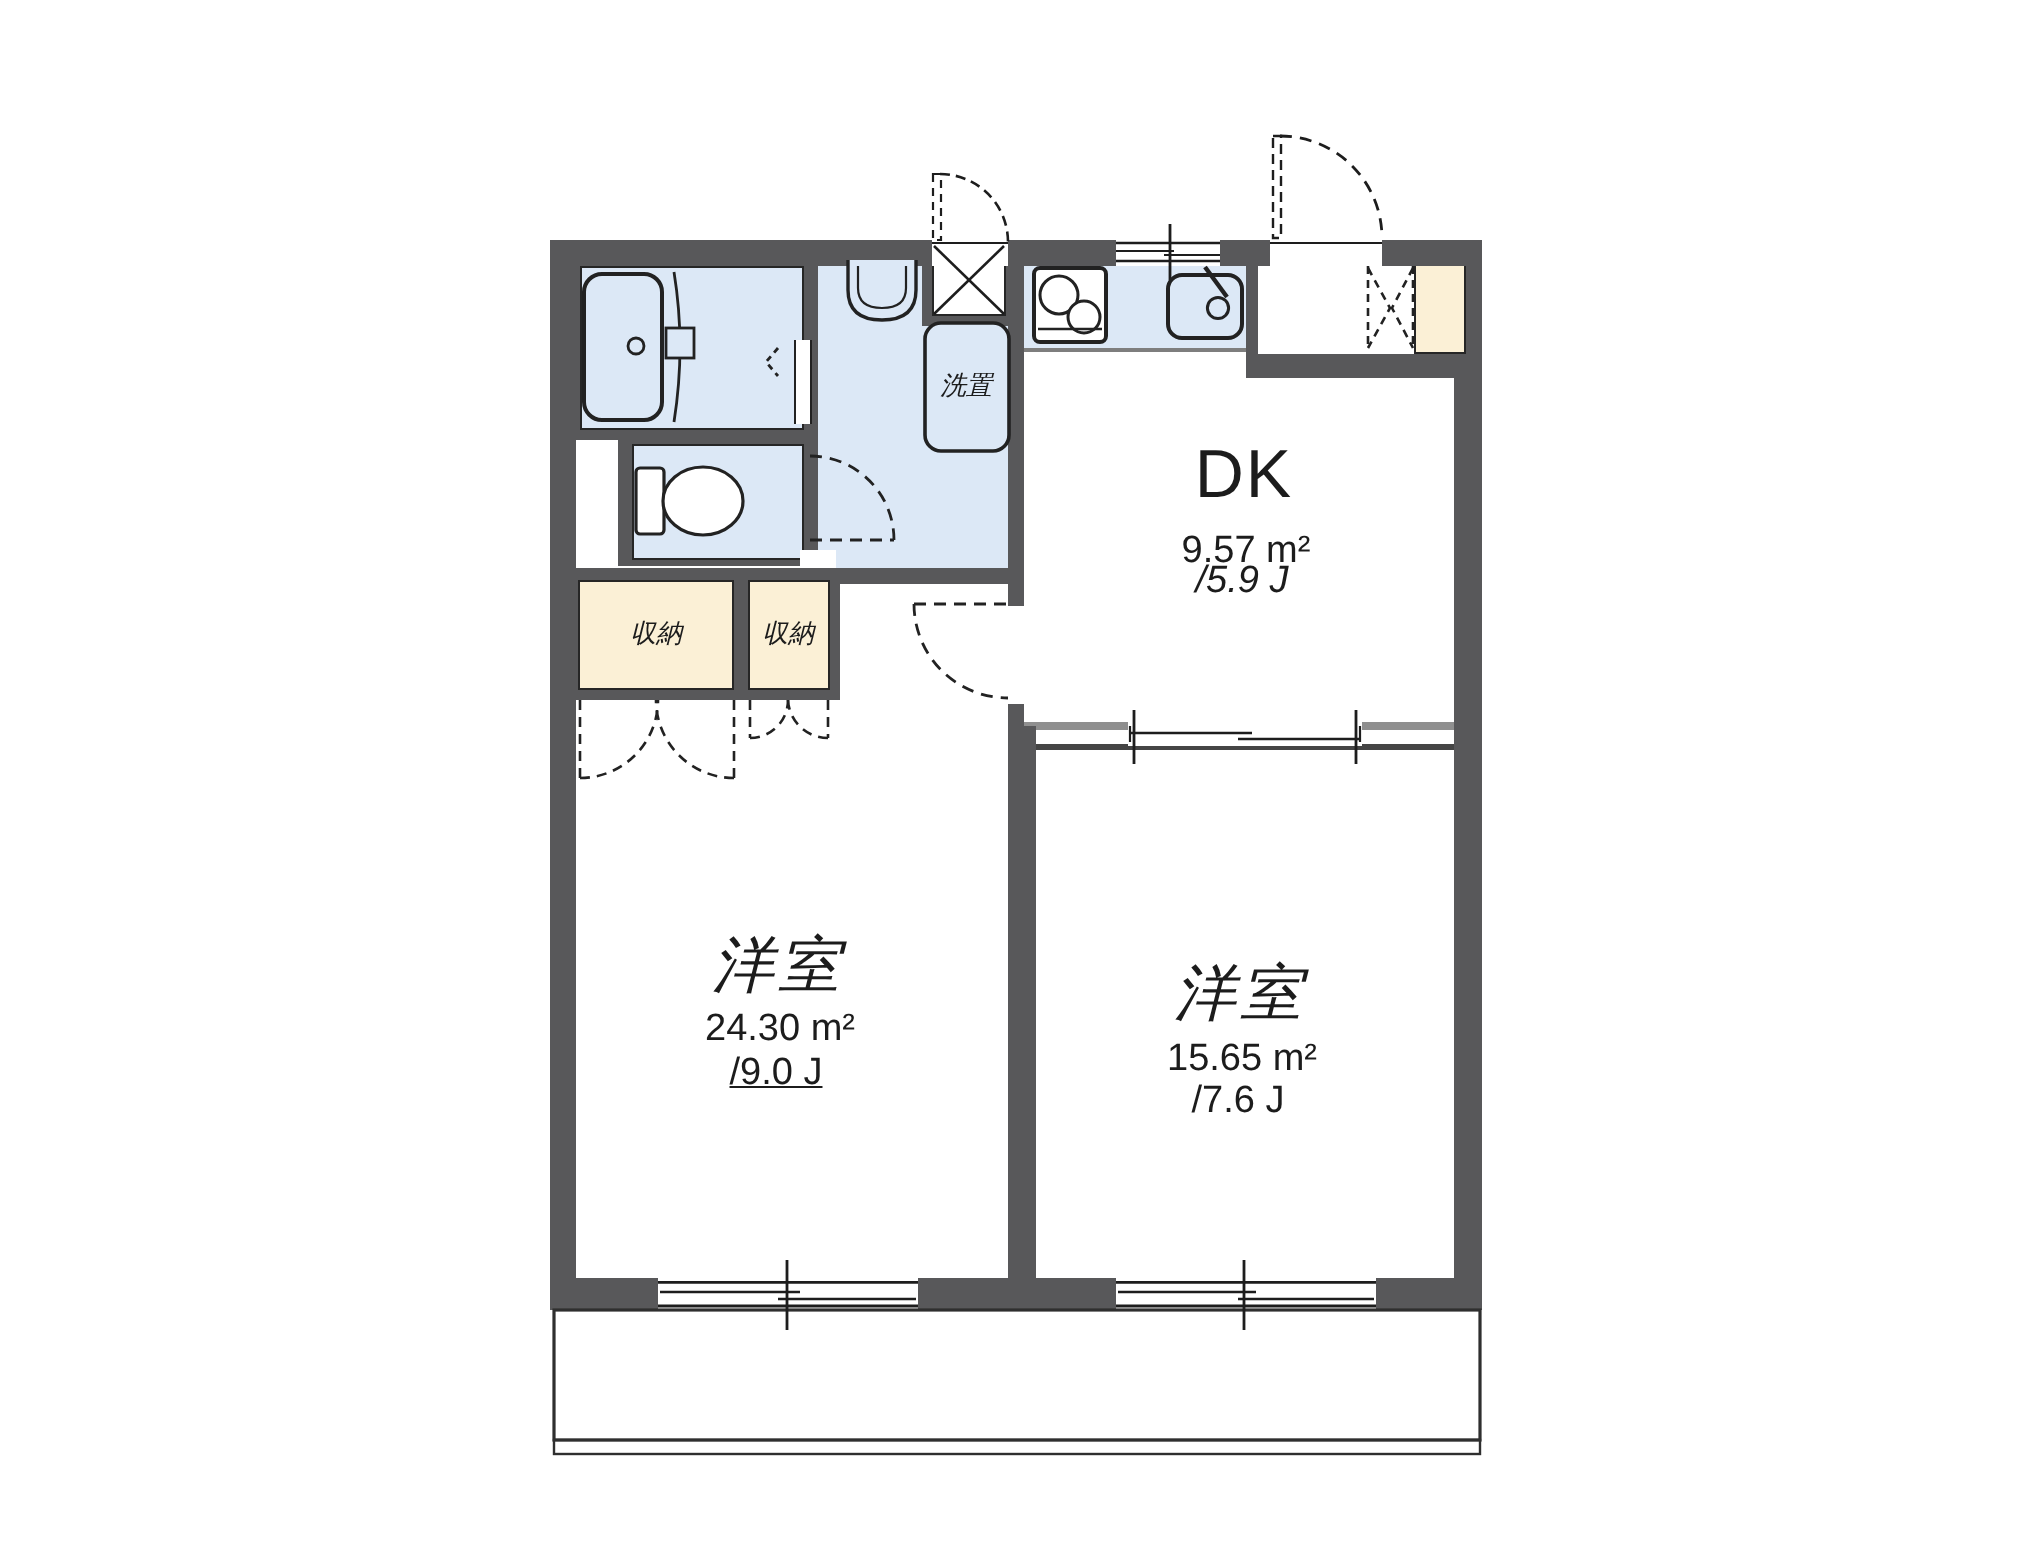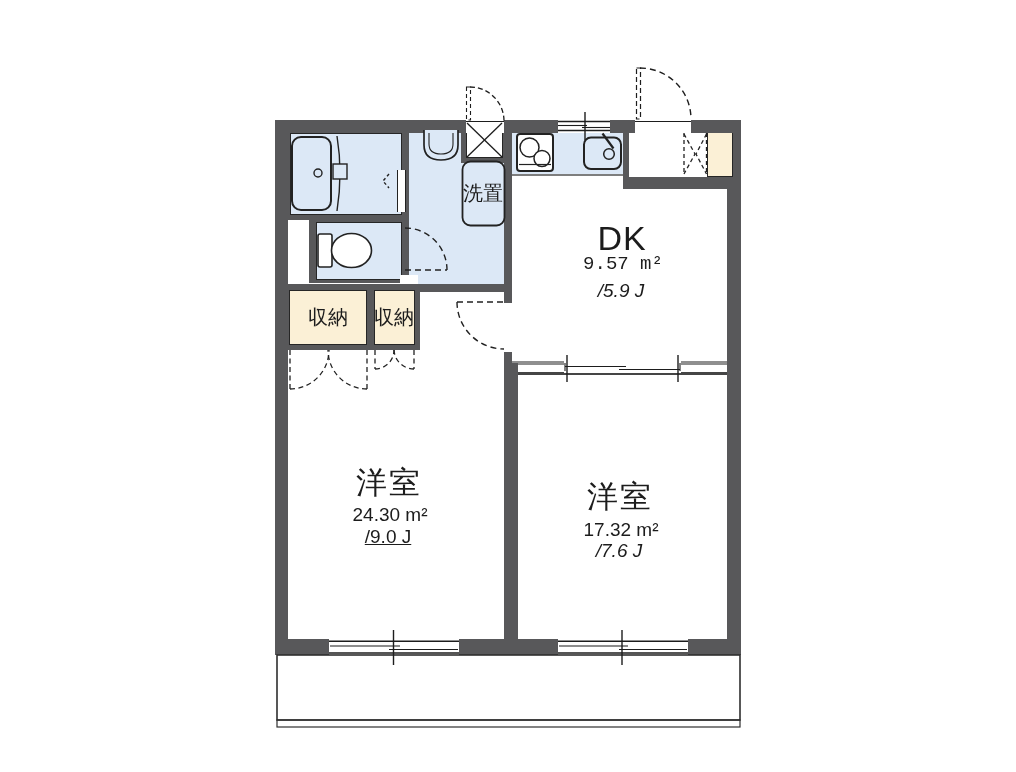--- a/index.html
+++ b/index.html
@@ -5,23 +5,23 @@
   html,body{margin:0;padding:0;background:#fff;}
   #canvas{position:relative;width:1016px;height:772px;background:#fff;overflow:hidden;
           font-family:"Liberation Sans","DejaVu Sans",sans-serif;color:#1c1c1c;}
   .w{position:absolute;background:#58585a;}
   .f-blue{position:absolute;background:#dce8f6;}
   .f-beige{position:absolute;background:#fbf0d6;}
   .f-white{position:absolute;background:#ffffff;}
   .bordered{border:1.5px solid #262626;box-sizing:border-box;}
   .lbl{position:absolute;transform:translate(-50%,-50%);white-space:nowrap;text-align:center;}
   .lbl-big{font-size:34px;letter-spacing:1px;}
-  .lbl-kanji{font-size:31px;letter-spacing:2px;}
+  .lbl-kanji{font-size:31px;letter-spacing:2px;font-style:italic;}
   .lbl-area{font-size:19px;}
-  .lbl-small{font-size:20px;}
+  .lbl-small{font-size:13px;font-style:italic;}
   svg{position:absolute;left:0;top:0;}
 </style>
 </head>
 <body>
 
 <div id="canvas">
 
   <div class="f-blue" style="left:402px;top:126px;width:102px;height:159px;"></div>
   <div class="w" style="left:283px;top:126px;width:126px;height:94px;"></div>
   <div class="f-blue bordered" style="left:290px;top:133px;width:112px;height:82px;"></div>
@@ -187,27 +187,27 @@
       <line x1="565" y1="363" x2="565" y2="371" stroke-width="1.1"></line>
       <line x1="680" y1="363" x2="680" y2="371" stroke-width="1.1"></line>
       <line x1="565" y1="366.5" x2="626" y2="366.5" stroke-width="1.2"></line>
       <line x1="619" y1="369.5" x2="680" y2="369.5" stroke-width="1.2"></line>
       <line x1="567" y1="355" x2="567" y2="382" stroke-width="1.4"></line>
       <line x1="678" y1="355" x2="678" y2="382" stroke-width="1.4"></line>
     </g>
   </svg>
 
   <div class="lbl lbl-big" style="left:622px;top:238px;">DK</div>
-  <div class="lbl lbl-area" style="left:623px;top:264px;font-family:Liberation Mono, monospace;">9.57 m²</div>
+  <div class="lbl lbl-area" style="left:623px;top:276px;">9.57 m²</div>
   <div class="lbl lbl-area" style="left:621px;top:291px;font-style:italic;">/5.9 J</div>
 
   <div class="lbl lbl-kanji" style="left:389px;top:483px;">洋室</div>
   <div class="lbl lbl-area" style="left:390px;top:515px;">24.30 m²</div>
   <div class="lbl lbl-area" style="left:388px;top:537px;text-decoration:underline;">/9.0 J</div>
 
   <div class="lbl lbl-kanji" style="left:620px;top:497px;">洋室</div>
-  <div class="lbl lbl-area" style="left:621px;top:530px;">17.32 m²</div>
-  <div class="lbl lbl-area" style="left:619px;top:551px;font-style:italic;">/7.6 J</div>
+  <div class="lbl lbl-area" style="left:621px;top:530px;">15.65 m²</div>
+  <div class="lbl lbl-area" style="left:619px;top:551px;">/7.6 J</div>
 
   <div class="lbl lbl-small" style="left:328px;top:317px;">収納</div>
   <div class="lbl lbl-small" style="left:394px;top:317px;">収納</div>
   <div class="lbl lbl-small" style="left:483px;top:193px;">洗置</div>
 </div>
 
 </body></html>

